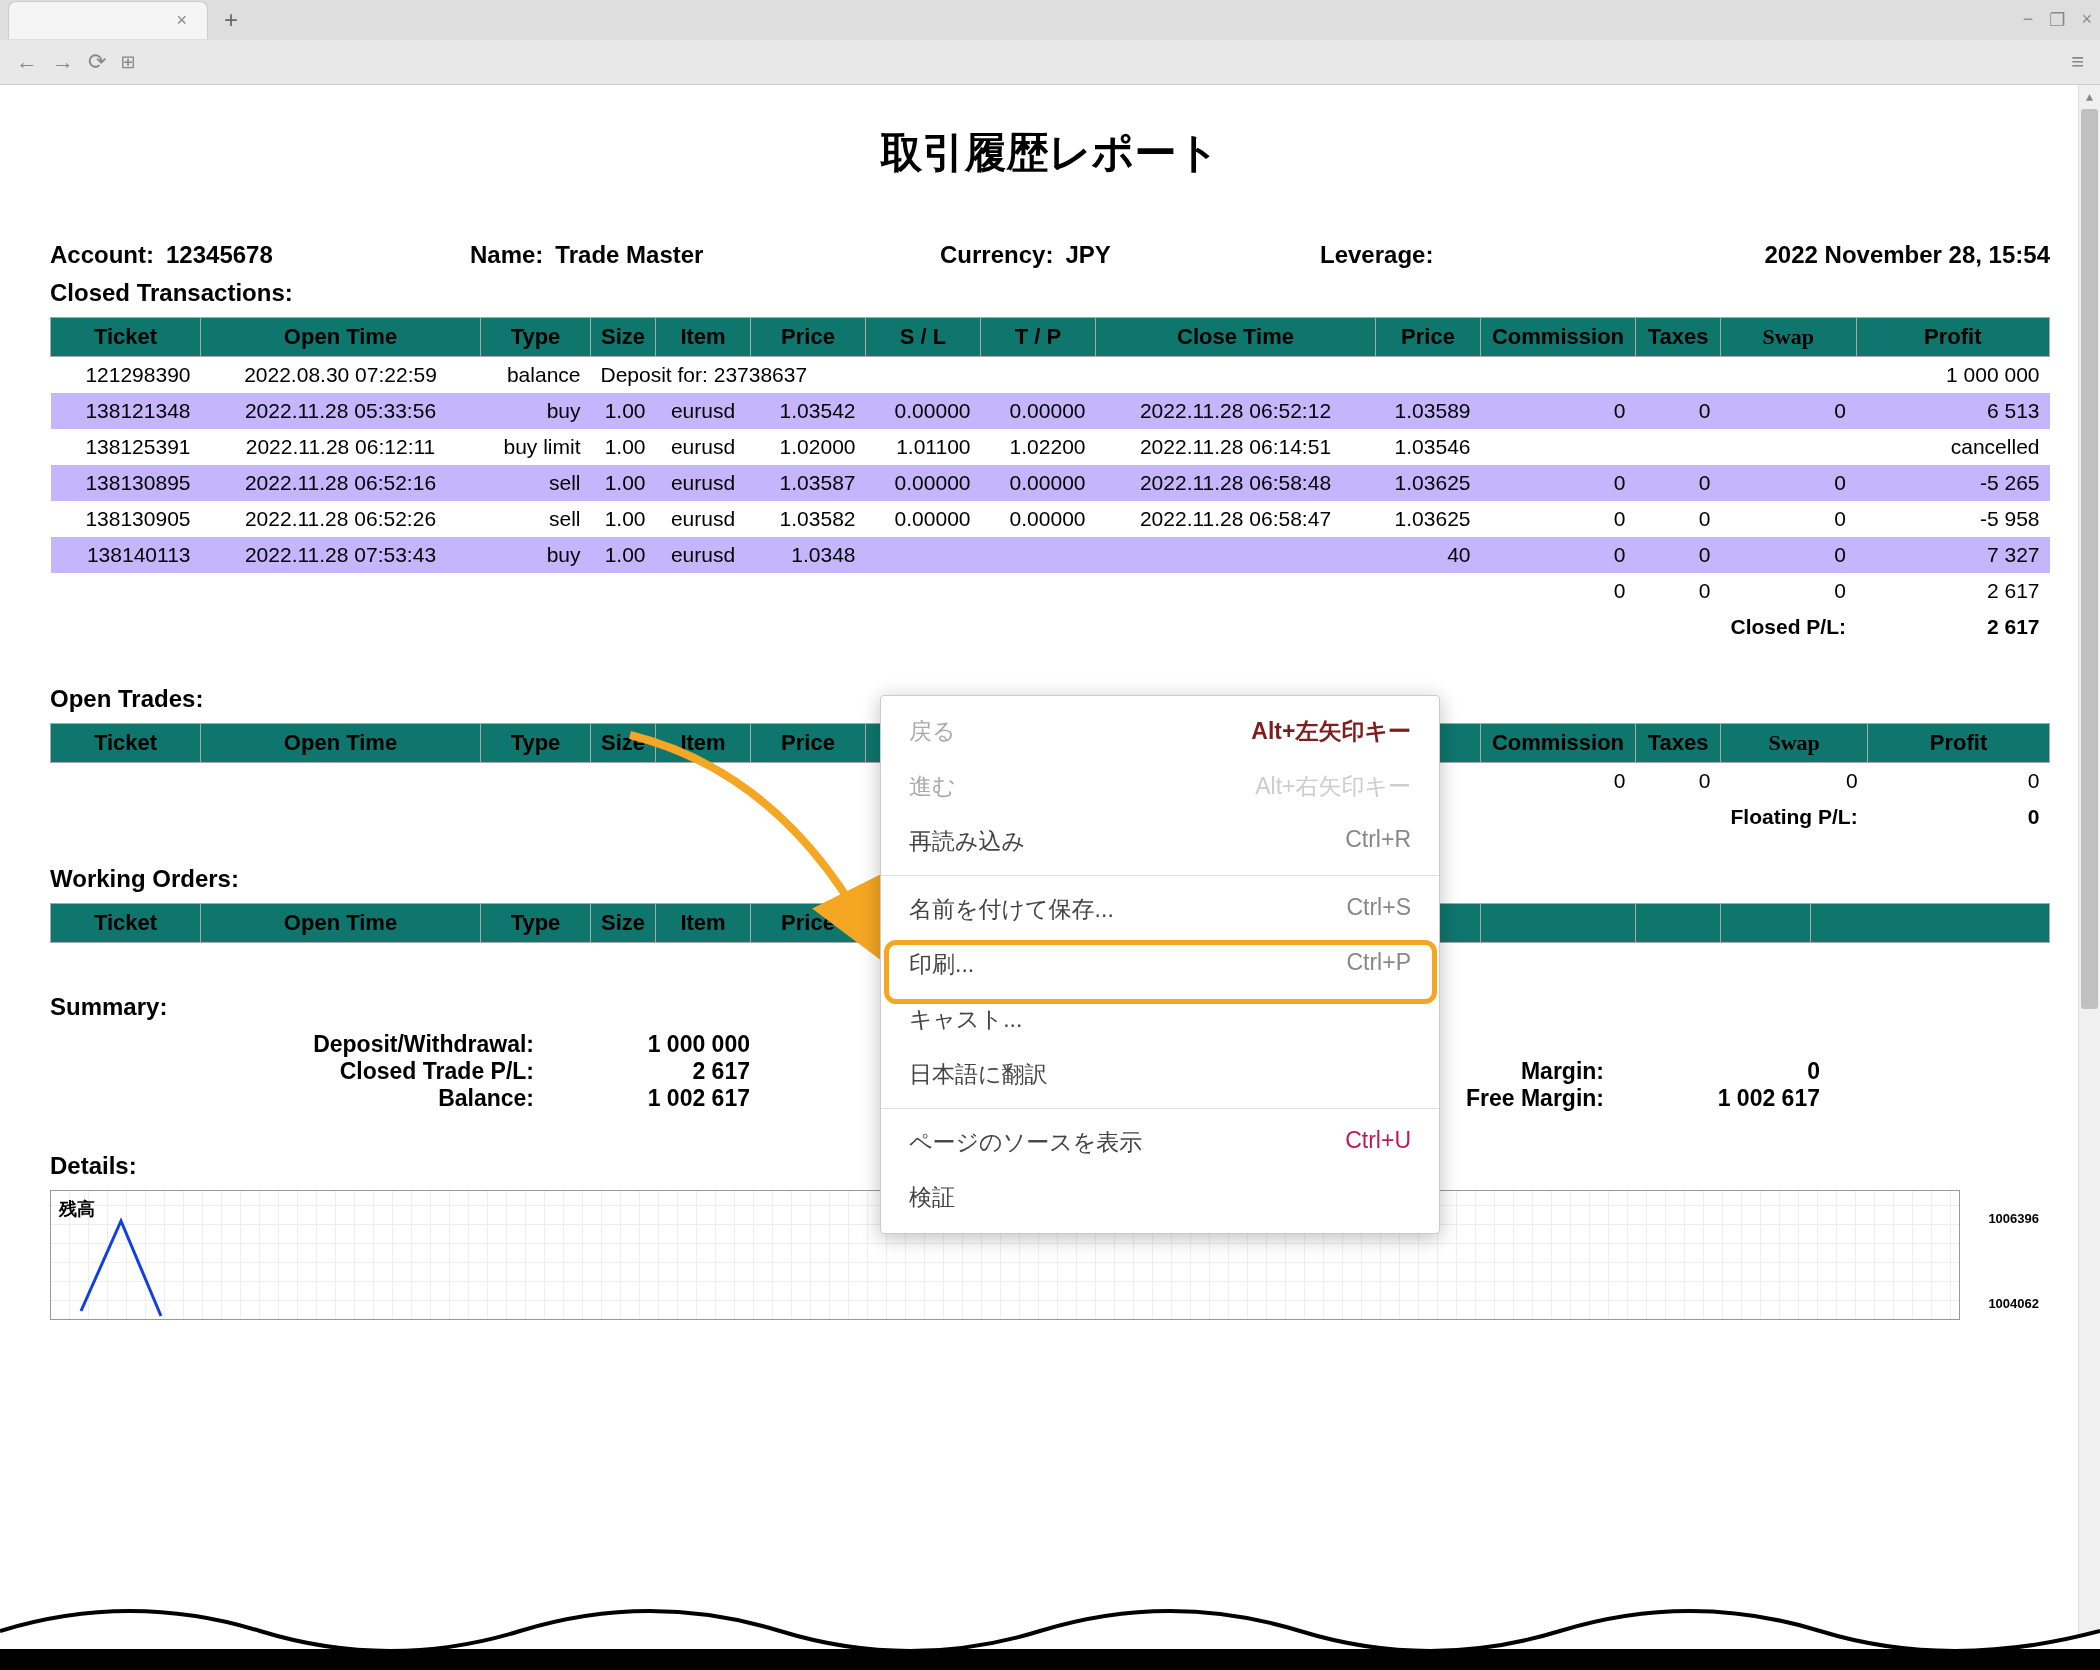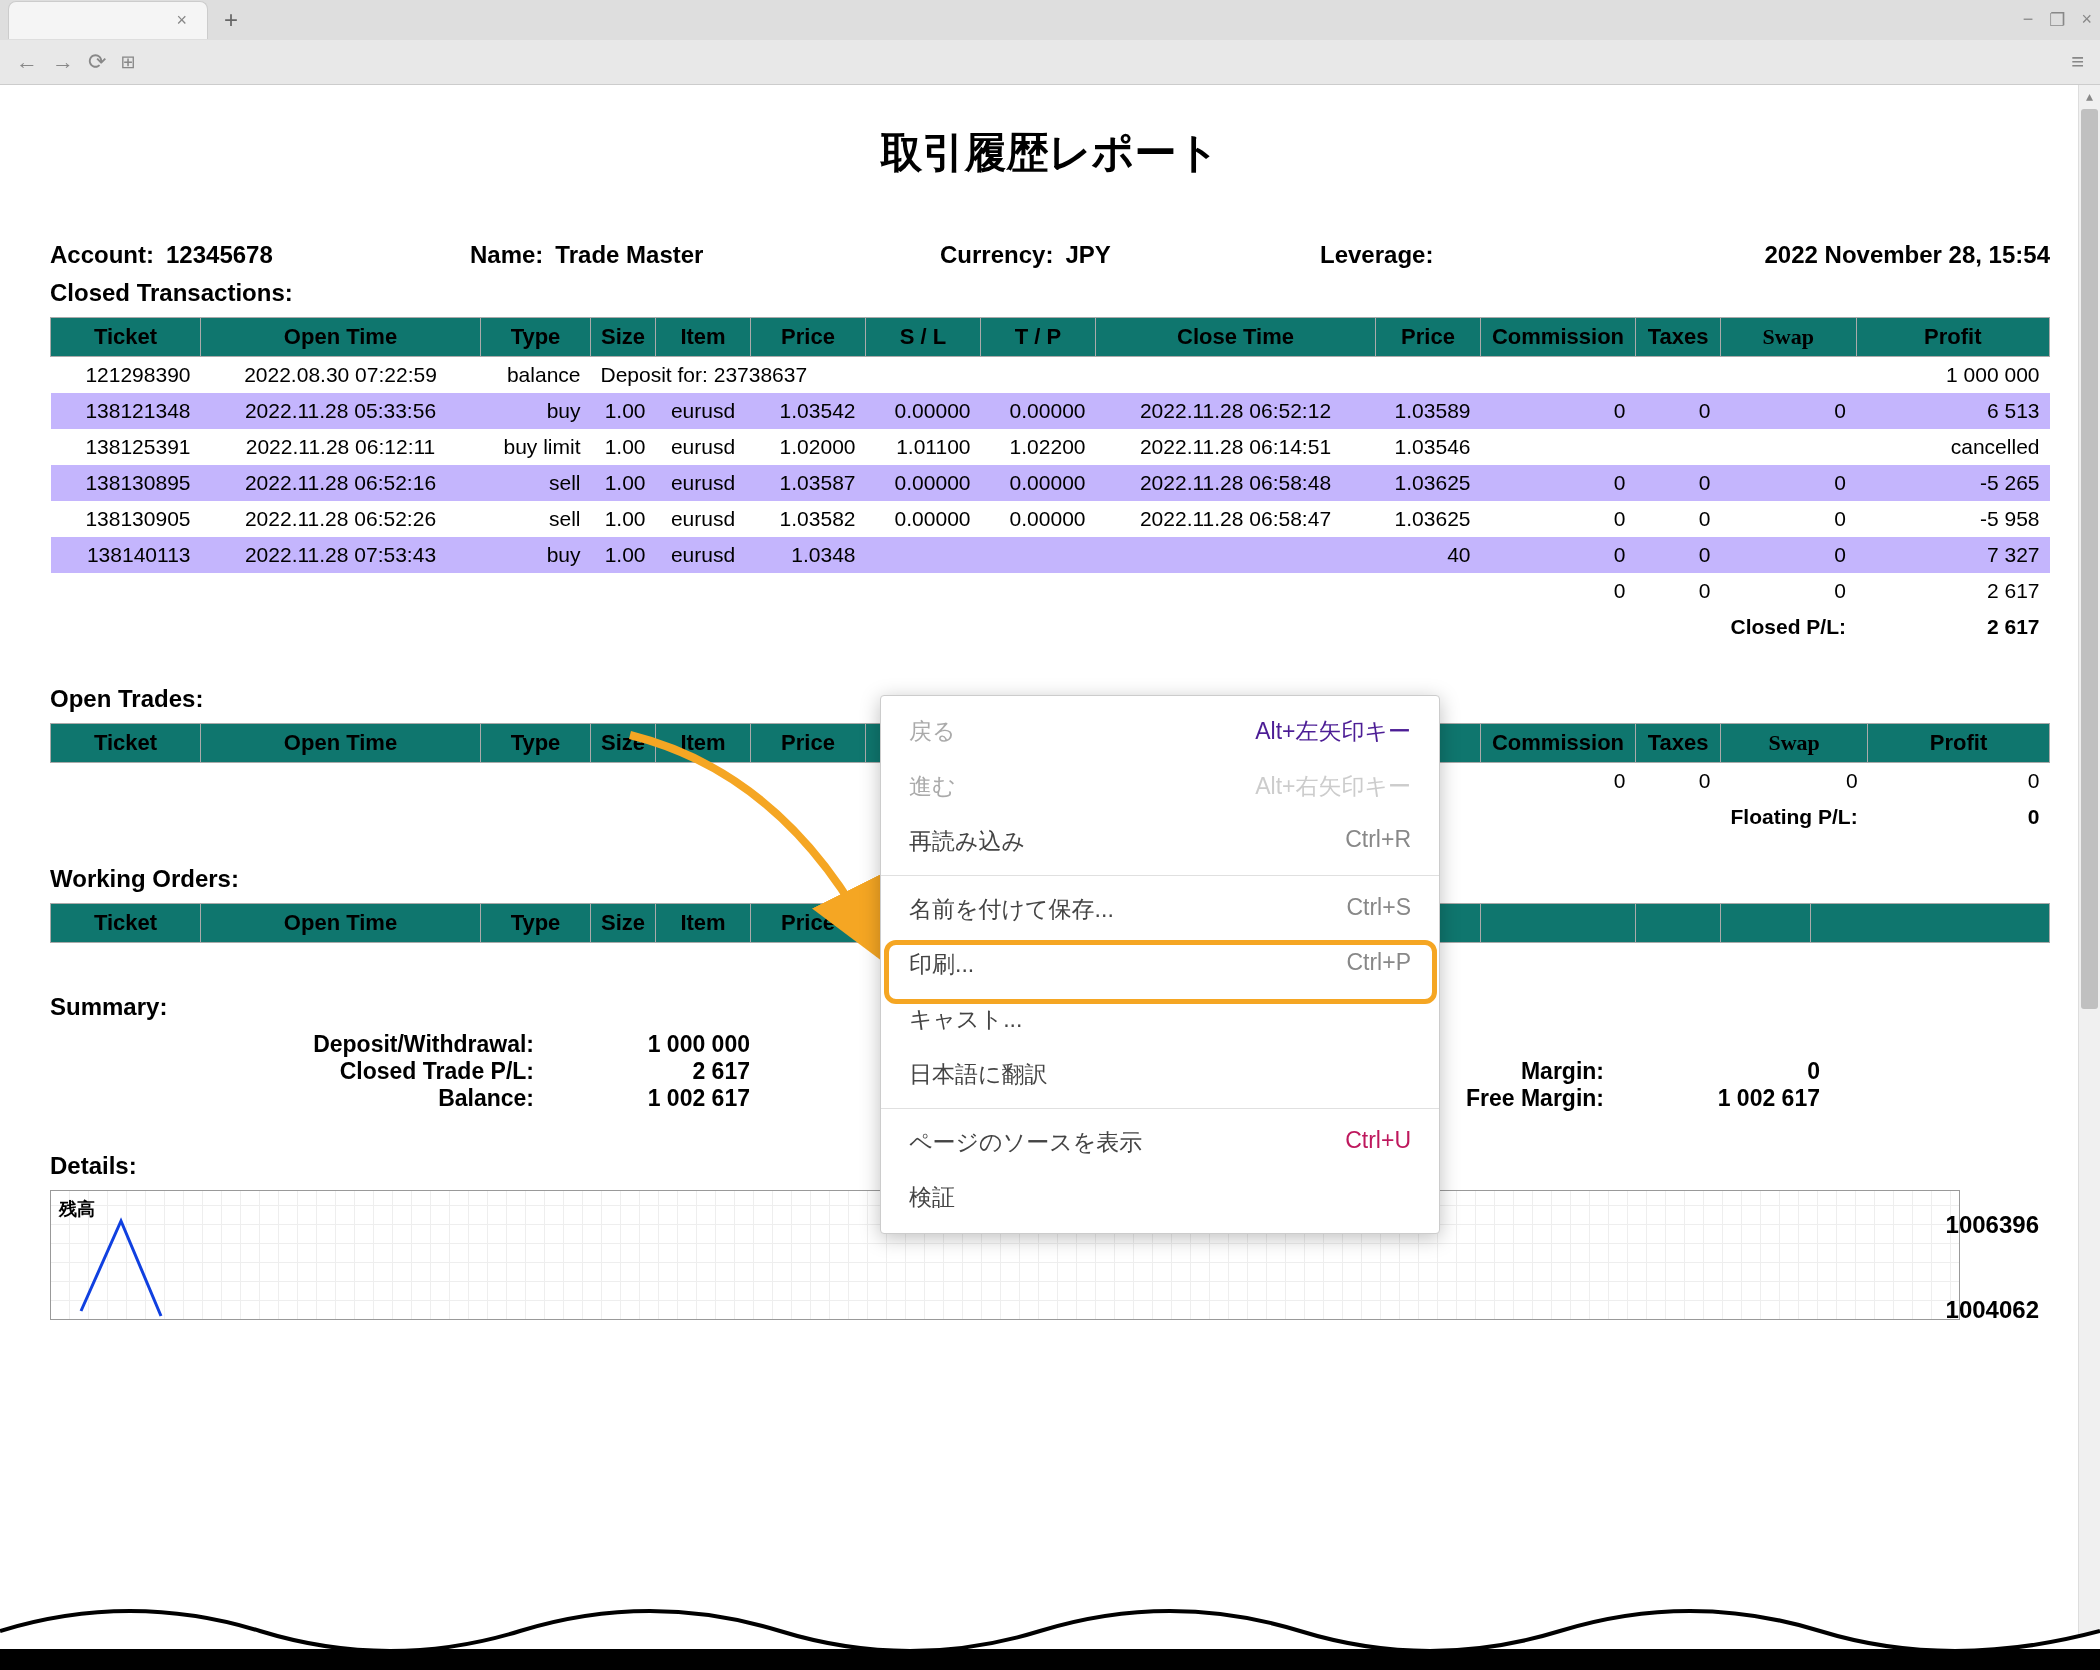--- a/index.html
+++ b/index.html
@@ -55,21 +55,21 @@
 
 .summary-block { margin-top: 50px; }
 .summary-grid { display: grid; grid-template-columns: 380px 200px 330px 200px 340px 200px; font-size: 23px; margin-left: 120px; }
 .summary-grid .label { text-align: right; font-weight: bold; padding-right: 16px; }
 .summary-grid .value { text-align: right; font-weight: bold; }
 
 .details-chart { margin-top: 40px; }
 .chart-box { border: 1px solid #999; height: 130px; position: relative; background: repeating-linear-gradient(0deg, transparent, transparent 18px, #eee 18px, #eee 19px), repeating-linear-gradient(90deg, transparent, transparent 18px, #eee 18px, #eee 19px); }
 .chart-label { position: absolute; top: 6px; left: 8px; font-size: 18px; font-weight: bold; }
 .chart-line { position: absolute; left: 20px; top: 20px; }
-.chart-val { position: absolute; right: -80px; font-size: 24px; font-weight: bold; }
+.chart-val { position: absolute; right: -80px; font-size: 13px; font-weight: bold; }
 
 .context-menu { position: absolute; left: 880px; top: 610px; width: 560px; background: #fff; border: 1px solid #ccc; box-shadow: 0 4px 20px rgba(0,0,0,0.25); border-radius: 4px; padding: 8px 0; z-index: 100; }
 .context-item { display: flex; justify-content: space-between; padding: 12px 28px; font-size: 23px; color: #444; }
 .context-item.disabled { color: #aaa; }
 .context-divider { height: 1px; background: #e0e0e0; margin: 6px 0; }
 .highlight-box { position: absolute; border: 5px solid #f5a623; border-radius: 12px; left: 884px; top: 855px; width: 553px; height: 64px; z-index: 101; pointer-events: none; }
 
 .arrow-svg { position: absolute; left: 590px; top: 640px; z-index: 99; pointer-events: none; }
 
 .wave-bottom { position: absolute; bottom: 0; left: 0; right: 0; height: 90px; z-index: 200; }
@@ -355,21 +355,21 @@
         <marker id="ah" markerWidth="12" markerHeight="12" refX="9" refY="5" orient="auto">
           <path d="M0,0 L10,5 L0,10 Z" fill="#f5a623"></path>
         </marker>
       </defs>
     <path d="M 40 10 Q 200 50 290 230" fill="none" stroke="#f5a623" stroke-width="8" marker-end="url(#ah)"></path>
   </svg>
 
   <div class="context-menu" id="ctx-menu">
       <div class="context-item disabled">
         <span>戻る</span>
-        <span style="color: #4c1d95;">Alt+左矢印キー</span>
+        <span style="color: #7f1d1d; font-weight: bold;">Alt+左矢印キー</span>
       </div>
       <div class="context-item disabled">
         <span>進む</span>
         <span style="color: rgb(204, 204, 204);">Alt+右矢印キー</span>
       </div>
       <div class="context-item">
         <span>再読み込み</span>
         <span style="color: rgb(136, 136, 136);">Ctrl+R</span>
       </div>
       <div class="context-divider"></div>

